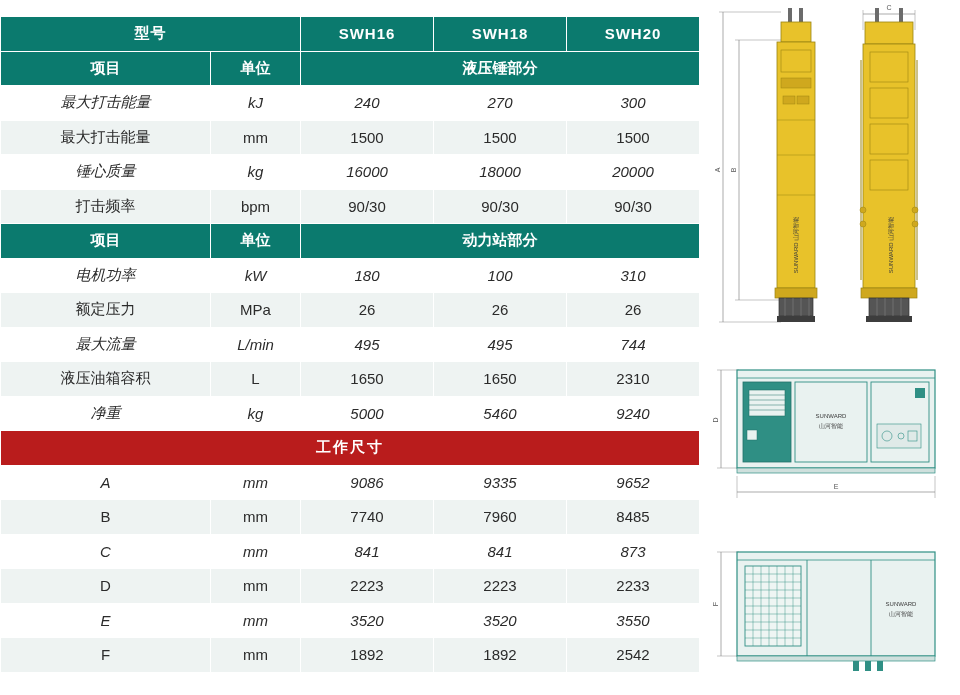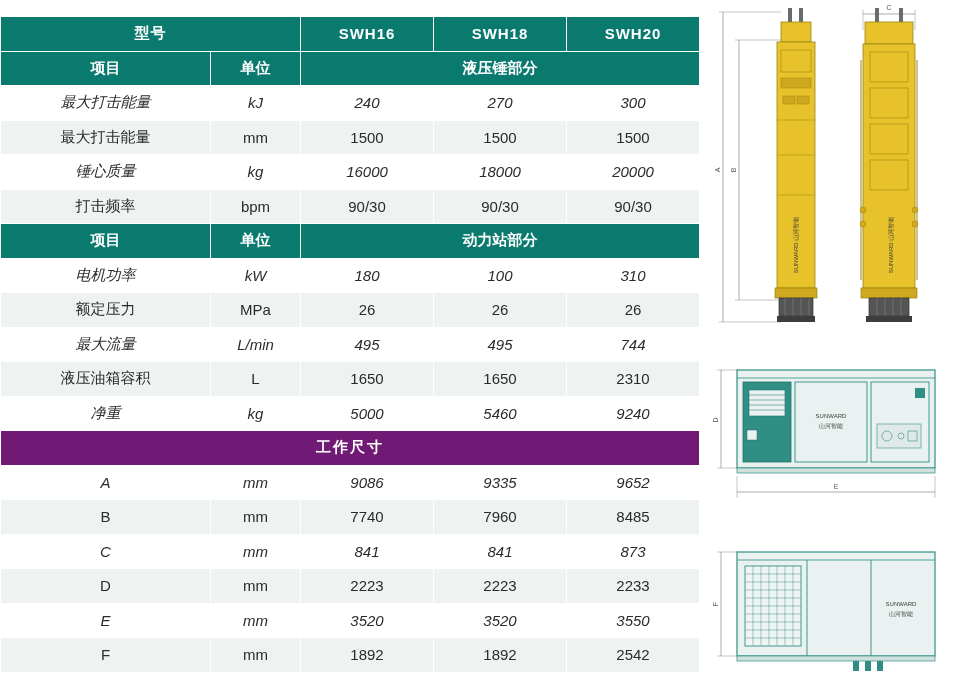--- a/index.html
+++ b/index.html
@@ -46,21 +46,21 @@
     font-weight: bold;
     letter-spacing: 1px;
   }
   .sub {
     background: #0b7a6e;
     color: #ffffff;
     font-weight: bold;
     font-family: Liberation Mono, monospace;
   }
   .band {
-    background: #701a75;
+    background: #b91c1c;
     color: #ffffff;
     font-weight: bold;
     letter-spacing: 2px;
   }
   .row-a { background: #ffffff; font-style: italic; }
   .row-b { background: #eef3f2; }
   .lbl { text-align: center; }
   .c-model { width: 210px; }
   .c-unit  { width: 90px; }
   .c-val   { width: 133px; }

